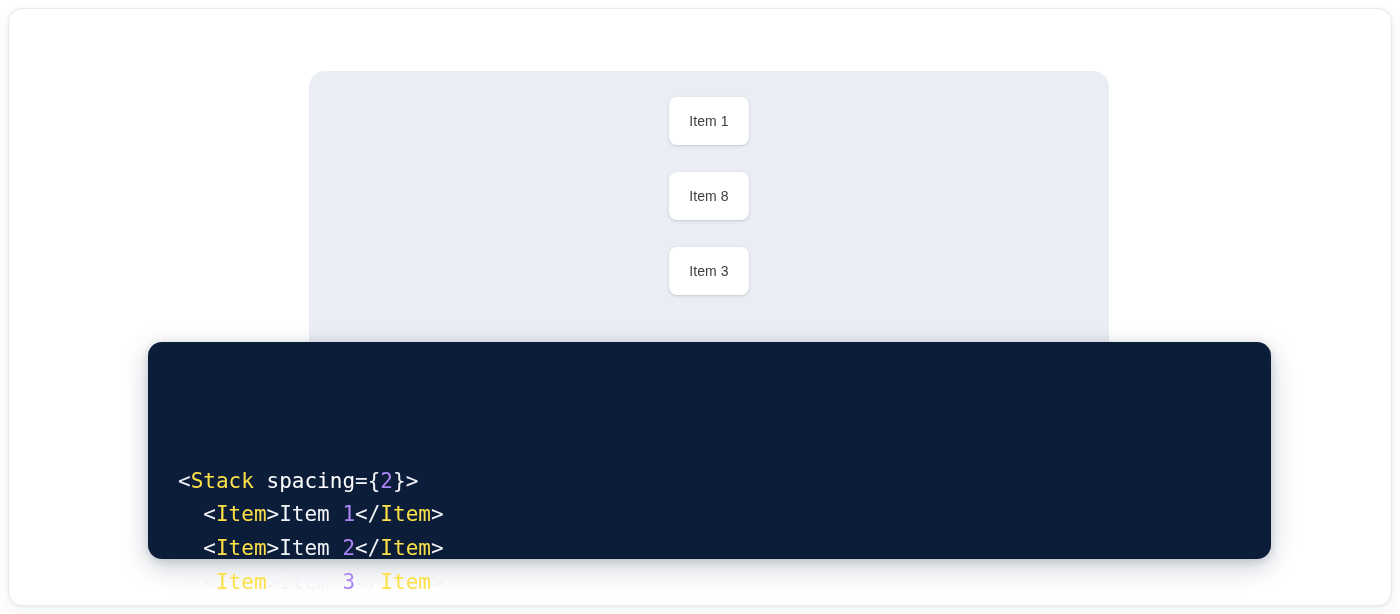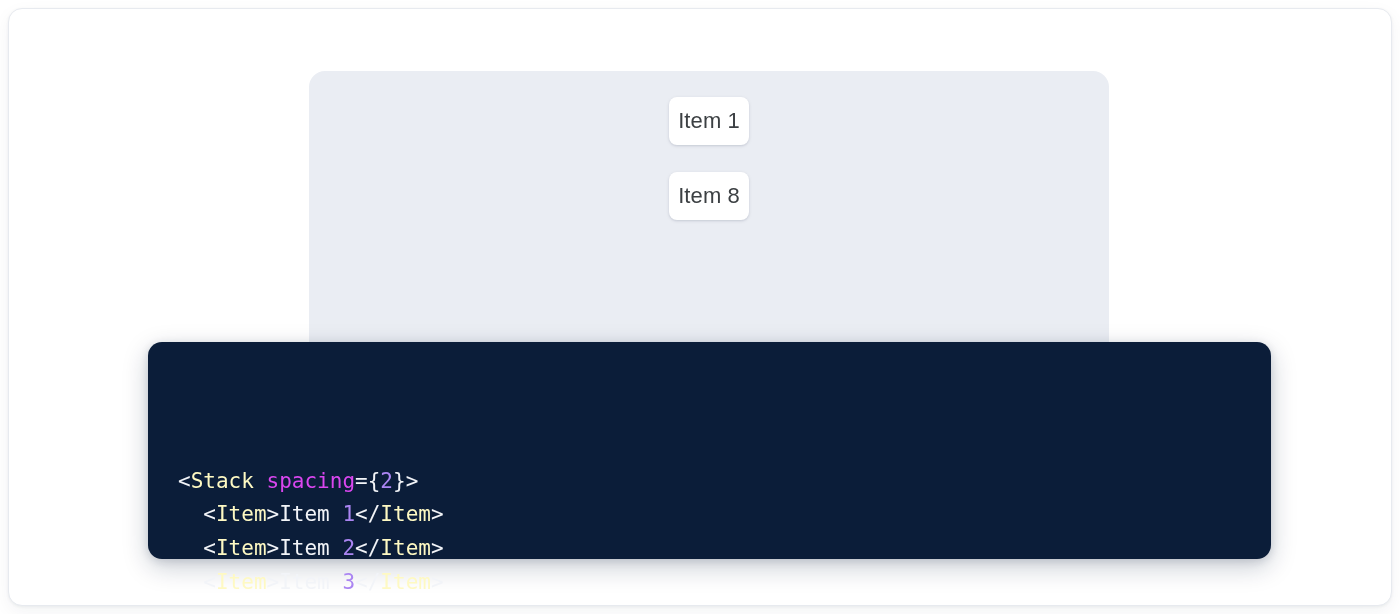--- a/index.html
+++ b/index.html
@@ -57,21 +57,21 @@
   }
 
   .stack-item {
     width: 80px;
     height: 48px;
     background: #ffffff;
     border-radius: 8px;
     display: flex;
     align-items: center;
     justify-content: center;
-    font-size: 22px;
+    font-size: 14px;
     color: #3c4043;
     box-shadow: 0 1px 2px rgba(16,30,54,0.10), 0 1px 4px rgba(16,30,54,0.07);
     letter-spacing: 0.1px;
   }
 
   
   .code-block {
     position: absolute;
     left: 139px;
     top: 333px;
@@ -87,37 +87,38 @@
     font-family: "DejaVu Sans Mono", "Liberation Mono", monospace;
     font-size: 21px;
     line-height: 33.6px;
     white-space: pre;
     color: #f2f4f8;
   }
 
   .code-line { white-space: pre; }
 
   .tok-punct { color: #f2f4f8; }
-  .tok-tag   { color: #fef9c3; }
-  .tok-attr  { color: #d946ef; }
+  .tok-tag   { color: #fde047; }
+  .tok-attr  { color: #ffffff; }
   .tok-num   { color: #ab85f2; }
   .tok-text  { color: #f2f4f8; }
   .tok-brace { color: #f2f4f8; }
 </style>
 </head>
 <body>
 
 <div id="root">
   <div class="outer-frame">
 
     <div class="preview-panel">
       <div class="stack" id="stack-container">
 
       <div class="stack-item">Item 1</div>
           <div class="stack-item">Item 8</div>
+          <div class="stack-item">Item 3</div>
         </div>
     </div>
 
     <div class="code-block">
       <div class="code-pre" id="code-pre">
         
       <div class="code-line"><span class="tok-punct">&lt;</span><span class="tok-tag">Stack</span><span class="tok-punct"> </span><span class="tok-attr">spacing</span><span class="tok-punct">=</span><span class="tok-brace">{</span><span class="tok-num">2</span><span class="tok-brace">}</span><span class="tok-punct">&gt;</span></div><div class="code-line"><span>  </span><span class="tok-punct">&lt;</span><span class="tok-tag">Item</span><span class="tok-punct">&gt;</span><span class="tok-text">Item </span><span class="tok-num">1</span><span class="tok-punct">&lt;/</span><span class="tok-tag">Item</span><span class="tok-punct">&gt;</span></div><div class="code-line"><span>  </span><span class="tok-punct">&lt;</span><span class="tok-tag">Item</span><span class="tok-punct">&gt;</span><span class="tok-text">Item </span><span class="tok-num">2</span><span class="tok-punct">&lt;/</span><span class="tok-tag">Item</span><span class="tok-punct">&gt;</span></div><div class="code-line"><span>  </span><span class="tok-punct">&lt;</span><span class="tok-tag">Item</span><span class="tok-punct">&gt;</span><span class="tok-text">Item </span><span class="tok-num">3</span><span class="tok-punct">&lt;/</span><span class="tok-tag">Item</span><span class="tok-punct">&gt;</span></div><div class="code-line"><span class="tok-punct">&lt;/</span><span class="tok-tag">Stack</span><span class="tok-punct">&gt;</span></div></div>
     </div>
 
   </div>

